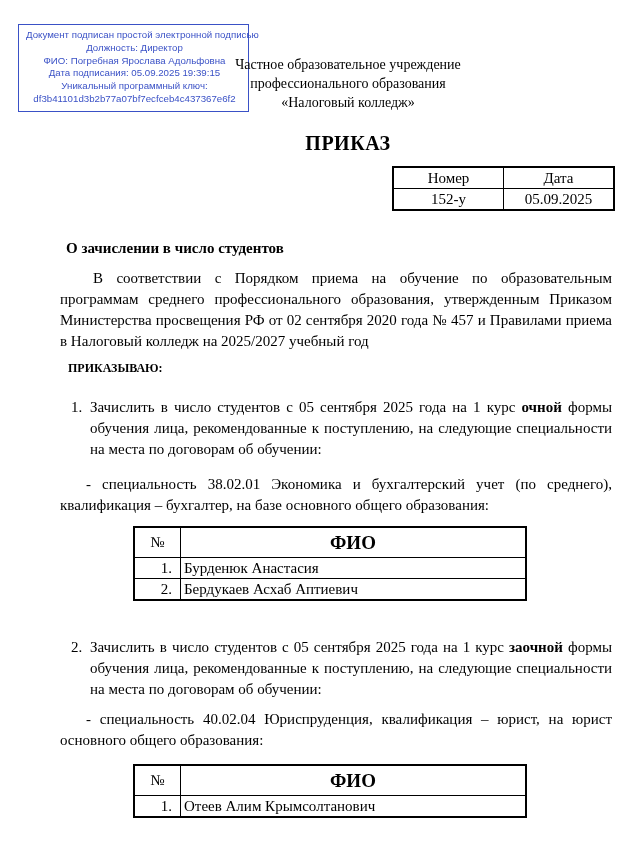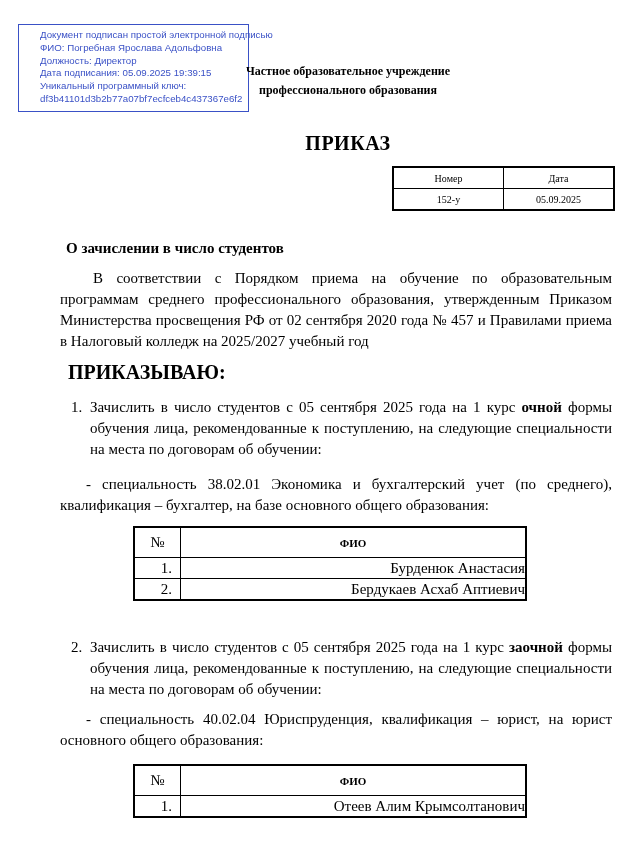--- a/index.html
+++ b/index.html
@@ -14,35 +14,36 @@
     overflow: hidden;
   }
 
   
   .stamp {
     position: absolute;
     left: 18px; top: 24px;
     width: 231px;
     box-sizing: border-box;
     border: 1.5px solid var(--accent);
-    padding: 4px 5px 5px 21px;
+    padding: 4px 5px 5px 7px;
     color: var(--accent);
     font-family: "Liberation Sans", "DejaVu Sans", sans-serif;
     font-size: 9.7px;
     line-height: 12.8px;
+    text-align: center;
   }
   .stamp div { white-space: nowrap; }
 
   
   .org-title {
     position: absolute;
-    left: 72px; top: 62px; width: 552px;
-    text-align: center;
-    font-weight: bold;
-    font-size: 12px;
+    left: 72px; top: 55px; width: 552px;
+    text-align: center;
+    font-weight: normal;
+    font-size: 14px;
     line-height: 19px;
   }
   .doc-type {
     position: absolute;
     left: 72px; top: 132px; width: 552px;
     text-align: center;
     font-weight: bold;
     font-size: 20px;
     letter-spacing: 0.5px;
   }
@@ -52,21 +53,21 @@
     position: absolute;
     left: 392px; top: 166px;
     border-collapse: collapse;
     border: 2px solid #000;
   }
   .meta-table td {
     border: 1px solid #000;
     width: 109px; height: 20px;
     text-align: center;
     vertical-align: middle;
-    font-size: 10px;
+    font-size: 15px;
     padding: 0;
   }
 
   .subject {
     position: absolute;
     left: 66px; top: 240px;
     font-weight: bold;
     font-size: 15px;
   }
 
@@ -76,21 +77,21 @@
     font-size: 15px;
     line-height: 21px;
     text-align: justify;
     text-indent: 33px;
   }
 
   .decree {
     position: absolute;
     left: 68px; top: 361px;
     font-weight: bold;
-    font-size: 20px;
+    font-size: 12px;
   }
 
   .item {
     position: absolute;
     left: 71px; width: 541px;
     font-size: 15px;
     line-height: 21px;
   }
   .item-1 { top: 397px; }
   .item-2 { top: 637px; }
@@ -118,44 +119,45 @@
   }
   .table-1 { top: 526px; }
   .table-2 { top: 764px; }
   .students th, .students td {
     border: 1px solid #000;
     padding: 0;
     font-size: 15px;
     vertical-align: middle;
   }
   .students th { height: 29px; text-align: center; font-weight: normal; }
-  .students th.fio-h { font-weight: bold; font-size: 11px; border-radius: 11px; }
+  .students th.fio-h { font-weight: bold; font-size: 19px; border-radius: 11px; }
   .students td { height: 20px; }
   .students .col-num { width: 45px; }
   .students .col-fio { width: 344px; }
   .students td.num { text-align: right; padding-right: 8px; }
-  .students td.fio { text-align: right; padding-left: 3px; }
+  .students td.fio { text-align: left; padding-left: 3px; }
 </style>
 </head>
 <body>
 
 <div class="page">
 
   <div class="stamp">
     <div>Документ подписан простой электронной подписью</div>
+    <div>Должность: Директор</div>
     <div>ФИО: Погребная Ярослава Адольфовна</div>
-    <div>Должность: Директор</div>
     <div>Дата подписания: 05.09.2025 19:39:15</div>
     <div>Уникальный программный ключ:</div>
     <div>df3b41101d3b2b77a07bf7ecfceb4c437367e6f2</div>
   </div>
 
   <div class="org-title">
     <div>Частное образовательное учреждение</div>
     <div>профессионального образования</div>
+    <div>«Налоговый колледж»</div>
   </div>
 
   <div class="doc-type">ПРИКАЗ</div>
 
   <table class="meta-table">
     <tbody>
         <tr>
       <td>Номер</td>
       <td>Дата</td>
     </tr>

